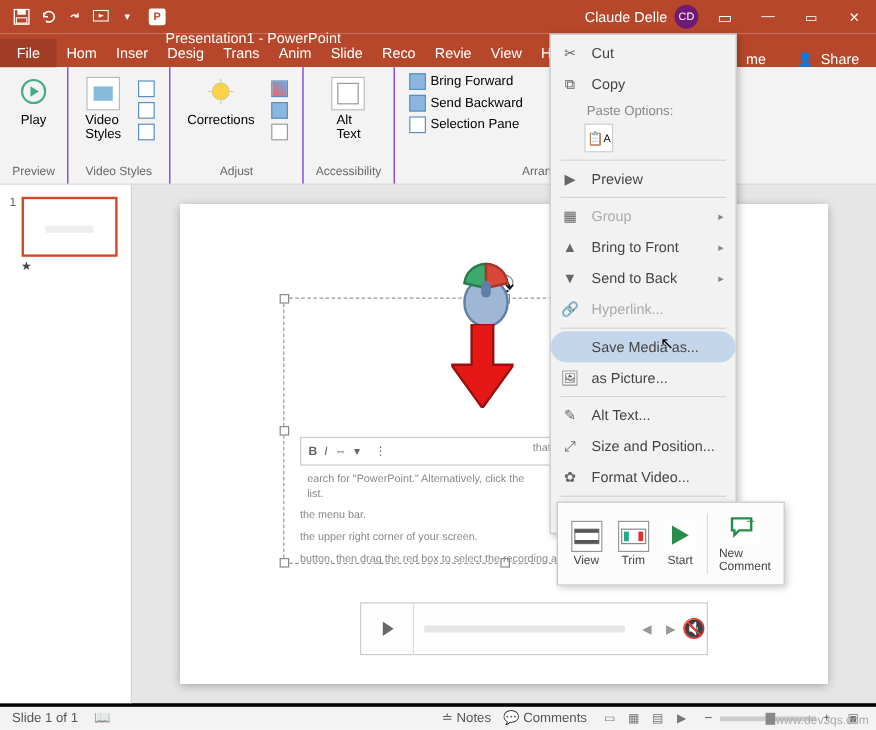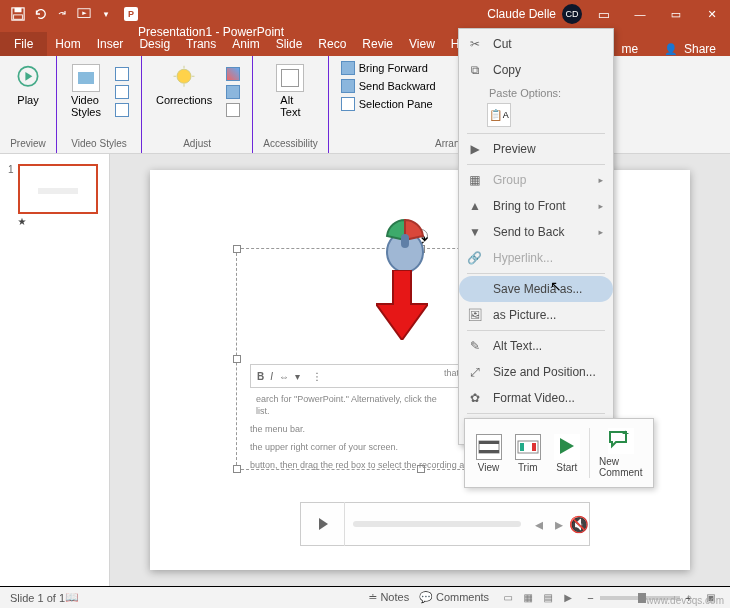--- a/index.html
+++ b/index.html
@@ -4,21 +4,21 @@
   <style>
     * { box-sizing: border-box; margin: 0; padding: 0; font-family: "Segoe UI", Arial, sans-serif; }
     body { width: 730px; height: 608px; background: #fff; overflow: hidden; position: relative; }
     
     .titlebar { height: 28px; background: #b7472a; display: flex; align-items: center; color: #fff; font-size: 12px; }
     .qat { display: flex; gap: 2px; padding: 0 8px; align-items: center; }
     .qat-btn { width: 20px; height: 20px; display: flex; align-items: center; justify-content: center; cursor: pointer; }
     .pp-icon { width: 14px; height: 14px; background: #fff; color: #b7472a; font-size: 9px; font-weight: bold; display: flex; align-items: center; justify-content: center; border-radius: 2px; }
     .title-text { flex: 1; text-align: left; margin-top: 36px; }
     .user-area { display: flex; align-items: center; gap: 6px; padding-right: 4px; }
-    .avatar { width: 20px; height: 20px; background: #0f172a; border-radius: 50%; font-size: 9px; display: flex; align-items: center; justify-content: center; }
+    .avatar { width: 20px; height: 20px; background: #701a75; border-radius: 50%; font-size: 9px; display: flex; align-items: center; justify-content: center; }
     .winbtns { display: flex; }
     .winbtn { width: 36px; height: 28px; display: flex; align-items: center; justify-content: center; cursor: pointer; font-size: 11px; }
     .winbtn.min::before { content: "—"; }
     .winbtn.max::before { content: "▭"; }
     .winbtn.close::before { content: "✕"; }
     
     .tabs { height: 28px; background: #b7472a; display: flex; align-items: flex-end; color: #fff; font-size: 12px; }
     .tab { padding: 5px 8px; cursor: pointer; }
     .tab.file { background: #a13d24; padding: 5px 14px; }
     .tab.active { background: #f3f3f3; color: #b7472a; }
@@ -65,21 +65,21 @@
     .cm-sep { height: 1px; background: #d4d4d4; margin: 2px 8px; }
     .cm-section { padding: 4px 10px 2px 30px; color: #888; font-size: 11px; }
     .paste-opt { padding: 2px 0 4px 28px; }
     .paste-opt-btn { width: 24px; height: 24px; border: 1px solid #ccc; background: #fff; display: inline-flex; align-items: center; justify-content: center; font-size: 11px; }
     
     .mini-toolbar { position: absolute; left: 464px; top: 418px; width: 190px; height: 70px; background: #fcfcfc; border: 1px solid #c6c6c6; box-shadow: 2px 2px 6px rgba(0,0,0,0.2); display: flex; align-items: center; justify-content: space-around; padding: 2px 4px; }
     .mini-btn { display: flex; flex-direction: column; align-items: center; font-size: 10px; color: #444; gap: 2px; cursor: pointer; padding: 2px 4px; }
     .mini-btn .mi { width: 26px; height: 26px; border: 1px solid #999; background: #fff; position: relative; }
     .mini-sep { width: 1px; height: 50px; background: #ddd; }
     
-    .statusbar { height: 22px; background: #f3f3f3; border-top: 1px solid #000000; display: flex; align-items: center; font-size: 11px; color: #555; padding: 0 10px; }
+    .statusbar { height: 22px; background: #f3f3f3; border-top: 3px solid #000000; display: flex; align-items: center; font-size: 11px; color: #555; padding: 0 10px; gap: 14px; }
     .sb-right { margin-left: auto; display: flex; align-items: center; gap: 10px; }
     .zoom-slider { display: flex; align-items: center; gap: 6px; }
     .zslider { width: 80px; height: 4px; background: #ccc; position: relative; }
     .zslider::after { content:""; position:absolute; left:38px; top:-3px; width:8px; height:10px; background:#888; }
     .view-btns { display: flex; gap: 2px; }
     .vbtn { width: 18px; height: 16px; border: 1px solid transparent; display: flex; align-items: center; justify-content: center; font-size: 10px; color: #777; cursor: pointer; }
     
     .watermark { position: absolute; right: 6px; bottom: 2px; font-size: 10px; color: #aaa; margin-left: 48px; }
     .cursor-pointer { position: absolute; left: 550px; top: 278px; font-size: 14px; }
   </style>

